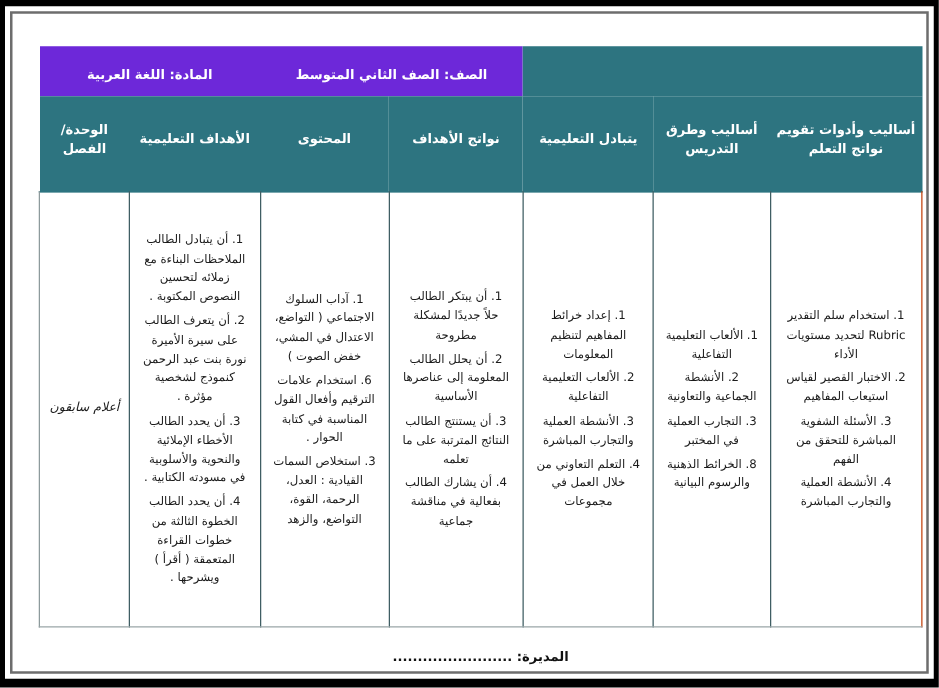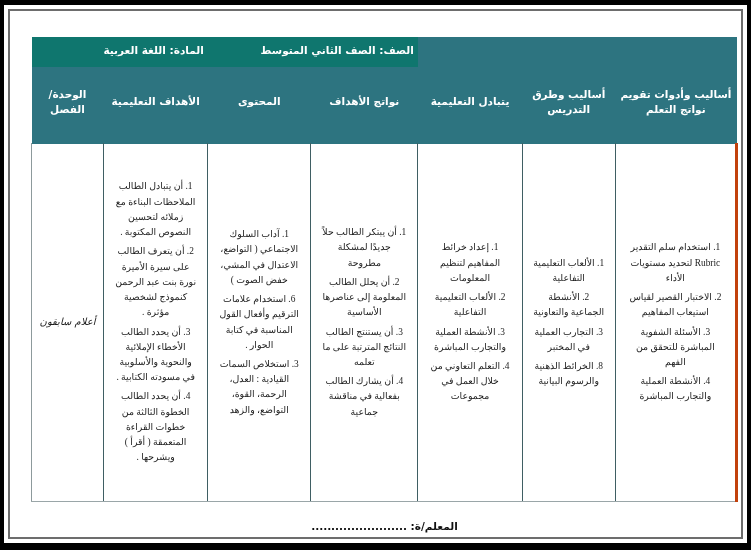--- a/index.html
+++ b/index.html
@@ -45,26 +45,26 @@
     left: 12px;
     top: 17px;
     width: 707px;
     height: 465px;
     border-collapse: collapse;
     table-layout: fixed;
     direction: rtl;
   }
 
   .meta-cell {
-    background: #0f766e;
+    background: #6d28d9;
     color: #ffffff;
     font-size: 10.5px;
     font-weight: bold;
-    text-align: right;
-    padding: 2px 4px 6px 4px;
+    text-align: center;
+    padding: 12px 4px 6px 4px;
     border: none;
     height: 22px;
     vertical-align: middle;
     letter-spacing: 0.1px;
   }
   .meta-blank {
     background: #2d7480;
     border: none;
   }
 
@@ -87,26 +87,25 @@
     font-size: 9.4px;
     line-height: 1.62;
     text-align: center;
     vertical-align: middle;
     padding: 6px 5px;
     border-left: 1px solid #3f5e63;
     border-right: 1px solid #3f5e63;
     border-top: 1px solid #2d7480;
     border-bottom: 1px solid #9aa6a8;
   }
-  .body-cell.edge-right { border-right: 3px solid #c2410c; }
+  .body-cell.edge-right { border-right: 1px solid #c2410c; }
   .body-cell.edge-left  { border-left: 1px solid #8d9a9c; }
 
   .body-cell p {
     margin: 4px;
-    font-family: Liberation Serif, serif;
   }
   .unit-cell {
     font-size: 10px;
     font-weight: normal;
     font-style: italic;
   }
   .lat { direction: ltr; unicode-bidi: isolate; }
 
   
   .signature-row {
@@ -201,20 +200,20 @@
                 <p>3. أن يحدد الطالب الأخطاء الإملائية والنحوية والأسلوبية في مسودته الكتابية .</p>
                 <p>4. أن يحدد الطالب الخطوة الثالثة من خطوات القراءة المتعمقة ( أقرأ ) ويشرحها .</p>
               </td>
             <td class="body-cell unit-cell edge-left">أعلام سابقون</td>
           </tr>
         </tbody>
       </table>
 
       <div class="signature-row">
         <div class="sign-item">
-          <span>المعلم/ة:</span>
+          <span>المديرة:</span>
           <span class="sign-dots">........................</span>
         </div>
       </div>
 
     </div>
   </div>
 </div>
 
 </body></html>

